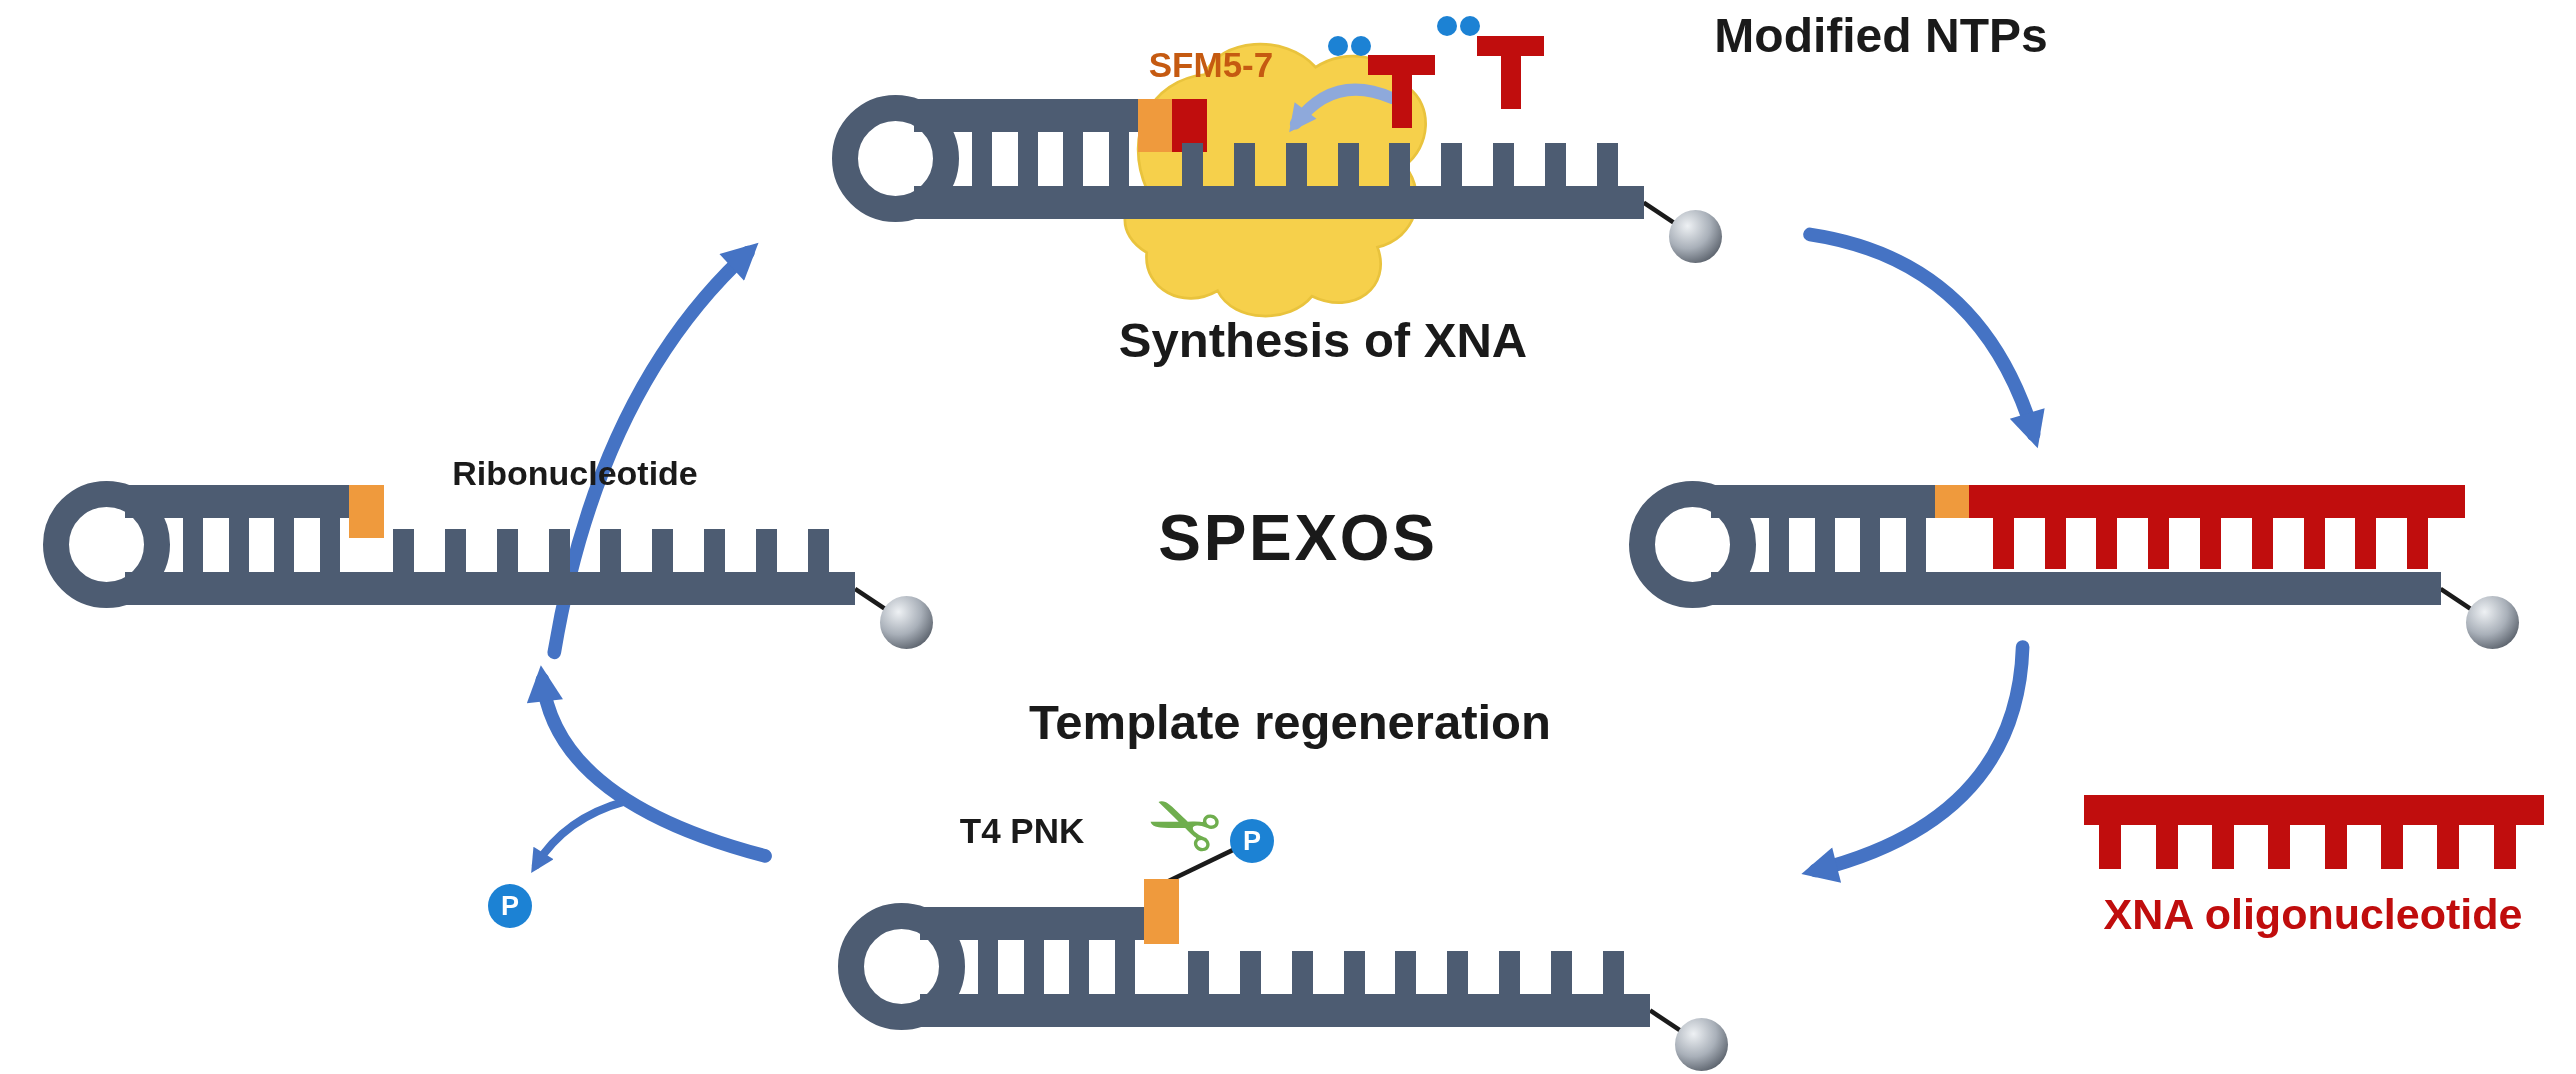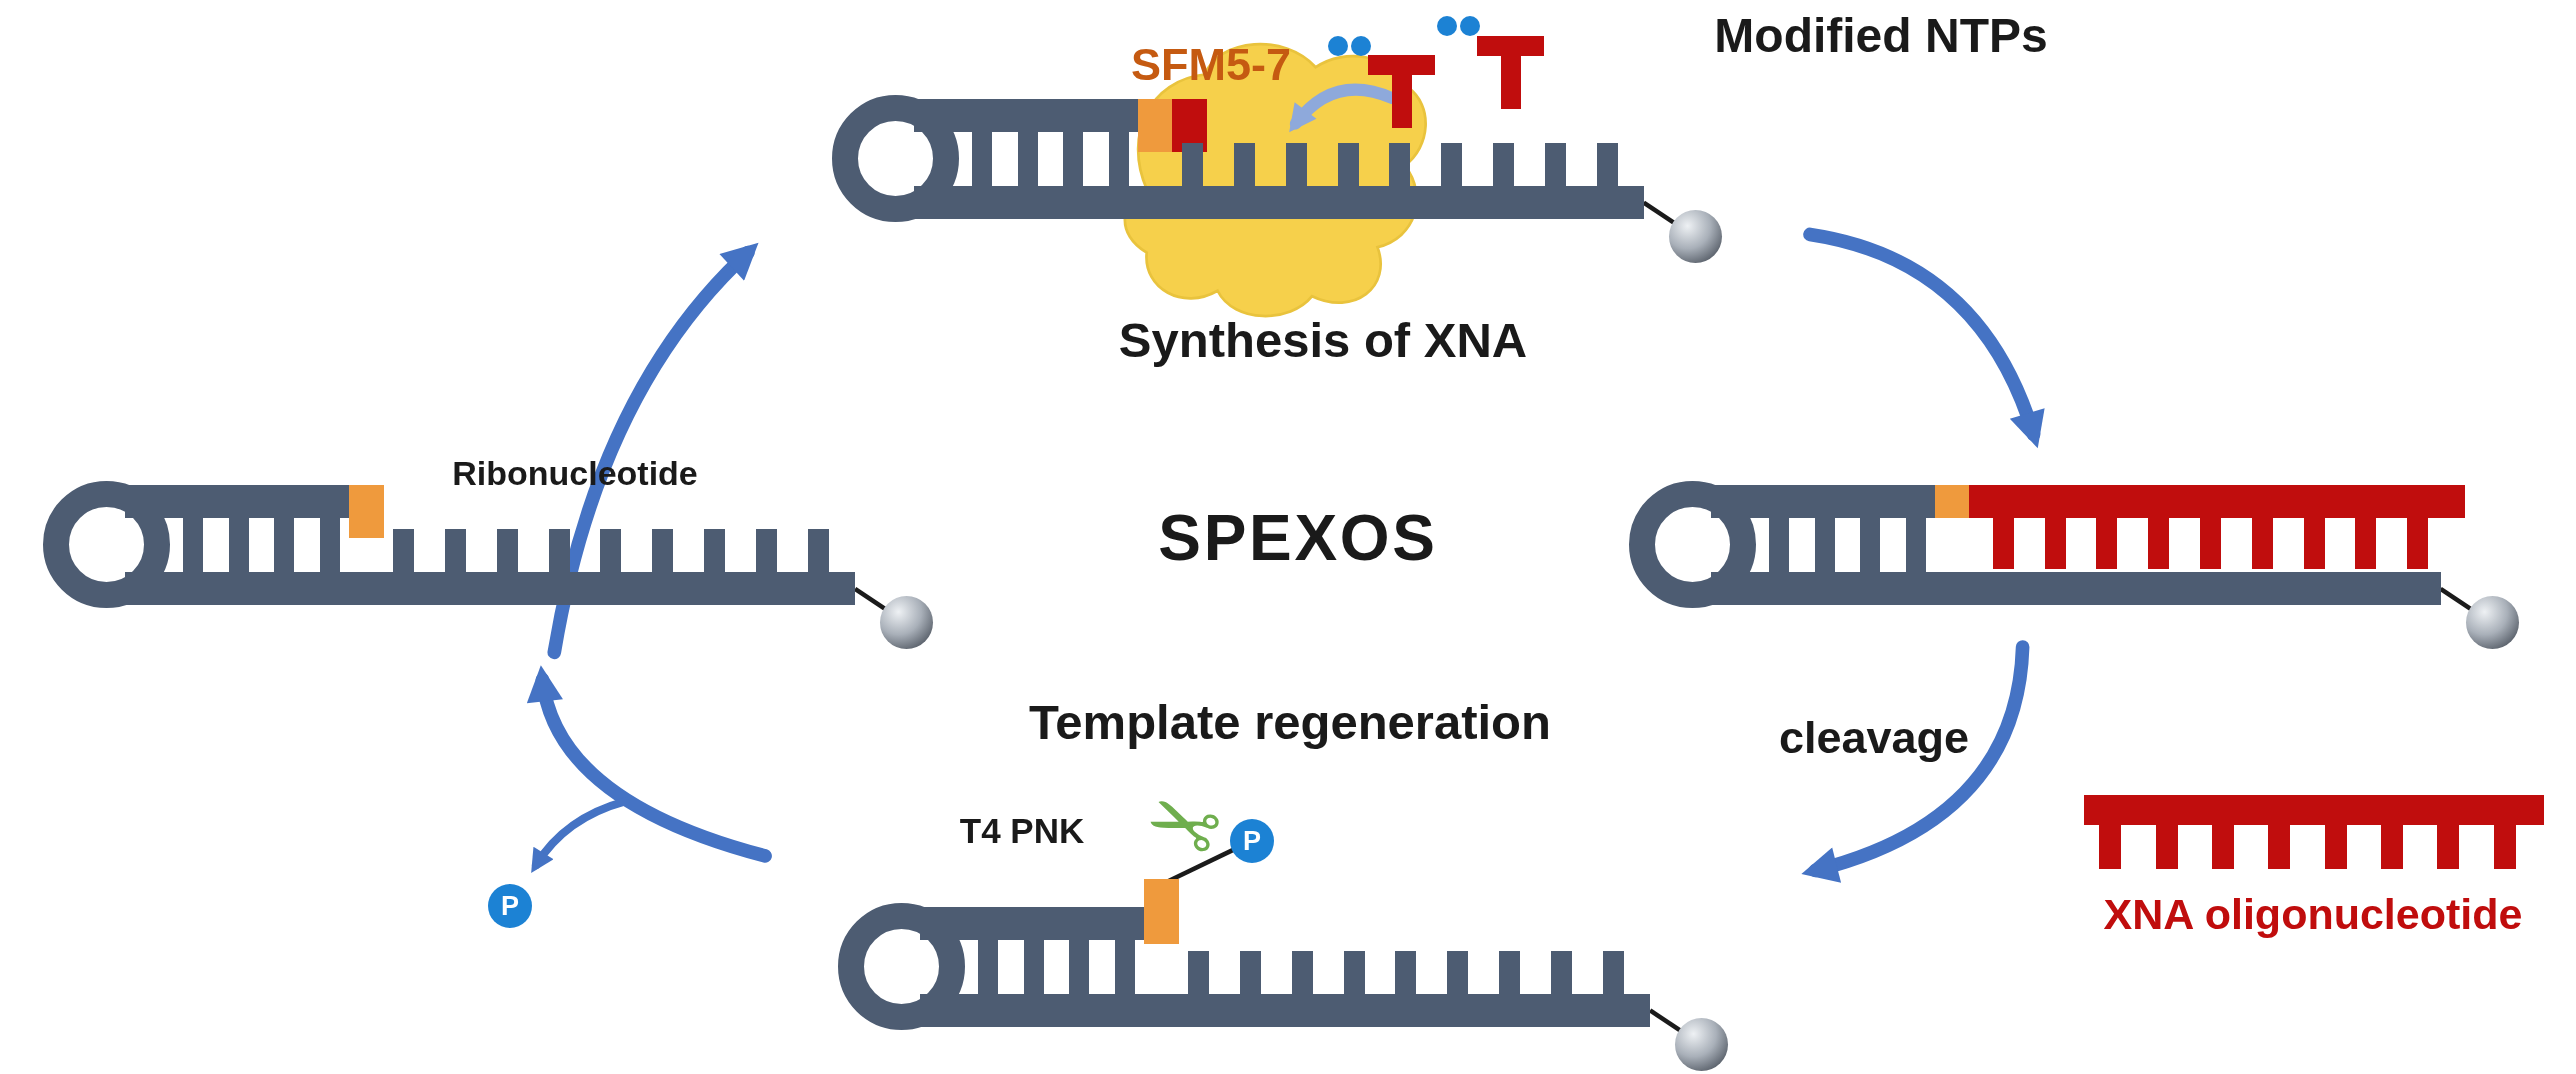--- a/index.html
+++ b/index.html
@@ -207,24 +207,23 @@
       <div class="tooth-comb" style="left: 297px;"></div>
       <div class="tooth-comb" style="left: 353px;"></div>
       <div class="tooth-comb" style="left: 410px;"></div>
     </div>
 </div>
 
 <div class="pcirc" style="left:1252px;top:841px;">P</div>
 <div class="pcirc" style="left:510px;top:906px;">P</div>
 <div class="scissors" style="left:1183px;top:825px;">✂</div>
 
-<div class="lbl" style="left:1211px;top:65px;font-size:45px;color:var(--enzyme-label,#c55a11);">SFM5-7</div>
+<div class="lbl" style="left:1211px;top:65px;font-size:35px;color:var(--enzyme-label,#c55a11);">SFM5-7</div>
 <div class="lbl" style="left:1881px;top:35px;font-size:48px;">Modified NTPs</div>
 <div class="lbl" style="left:1323px;top:340px;font-size:49px;">Synthesis of XNA</div>
 <div class="lbl" style="left:575px;top:473px;font-size:34px;">Ribonucleotide</div>
 <div class="lbl" style="left:1298px;top:538px;font-size:64px;letter-spacing:2.7px;">SPEXOS</div>
 <div class="lbl" style="left:1874px;top:738px;font-size:45px;text-align:center;line-height:1.3;">
-  <div>cleavage</div>
 </div>
 <div class="lbl" style="left:2313px;top:914px;font-size:43px;color:var(--xna-red,#c00d0d);">XNA oligonucleotide</div>
 <div class="lbl" style="left:1290px;top:722px;font-size:49px;">Template regeneration</div>
 <div class="lbl" style="left:1022px;top:831px;font-size:35px;">T4 PNK</div>
 
 
 </body></html>

